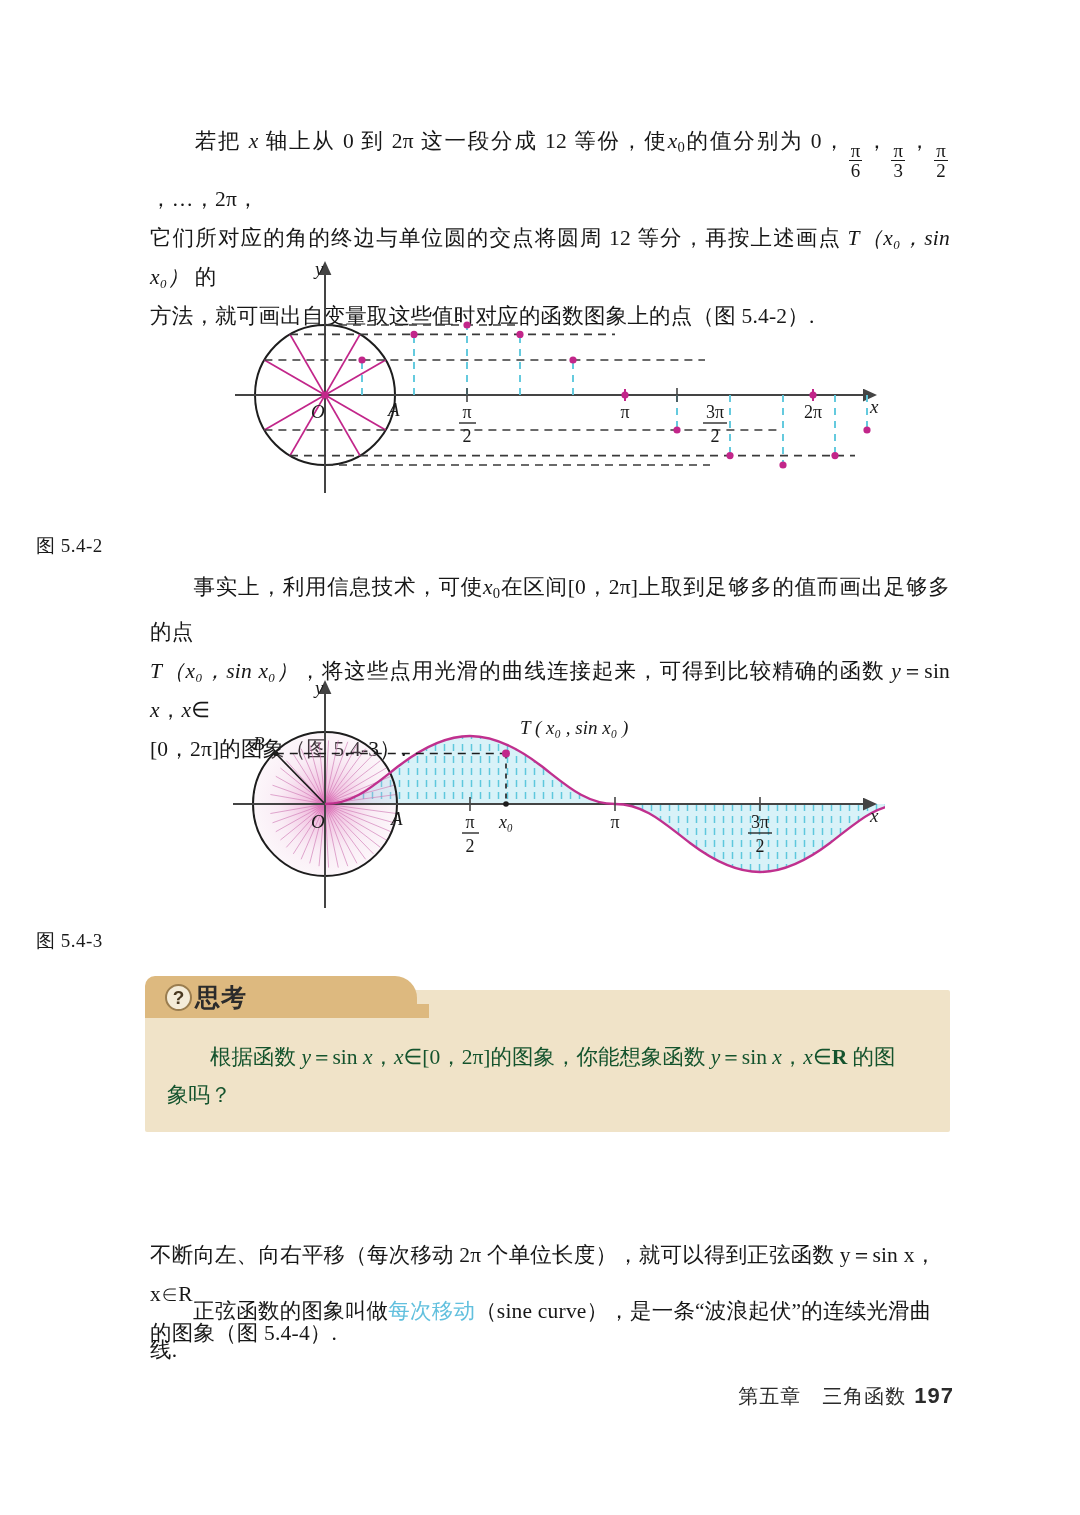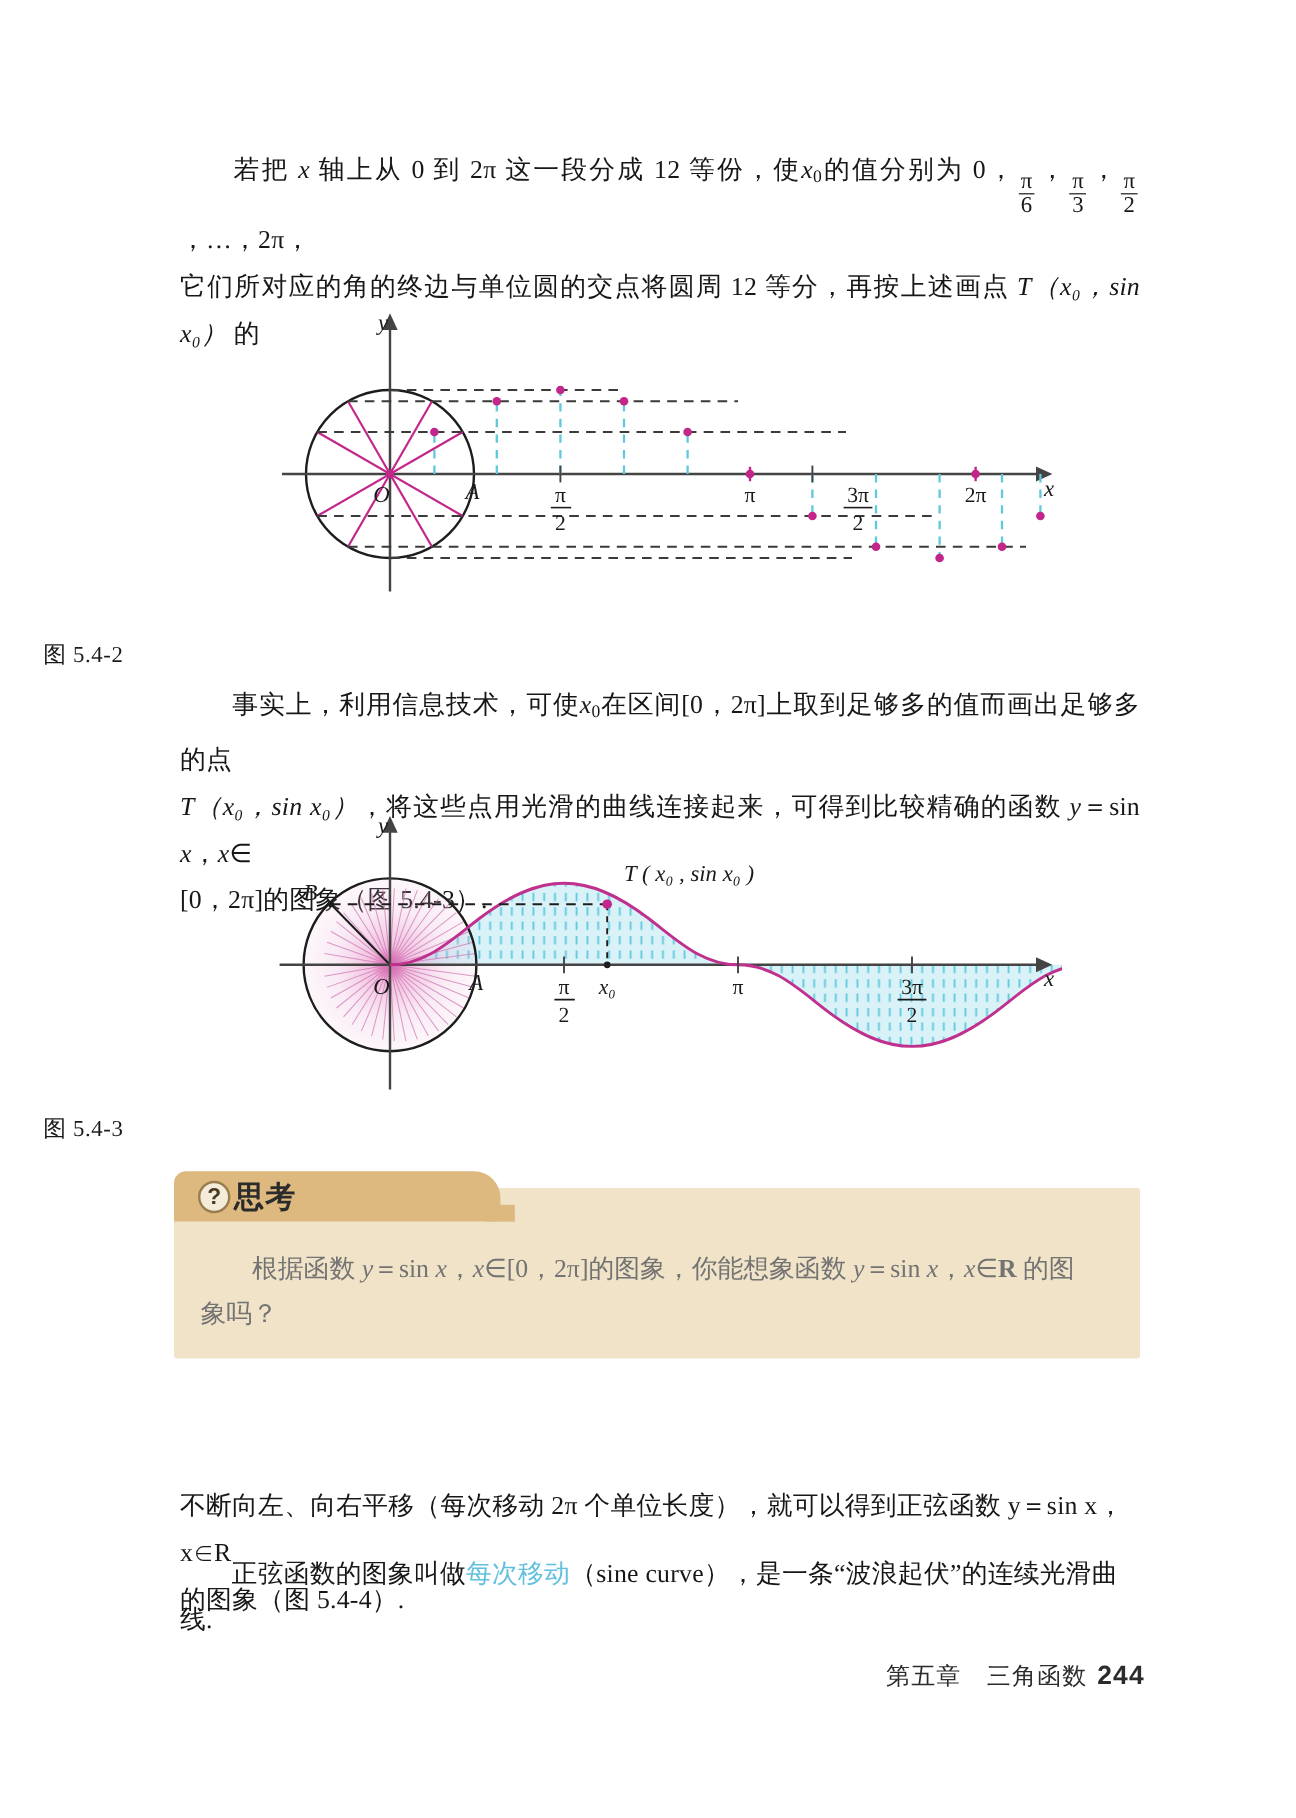--- a/index.html
+++ b/index.html
@@ -77,21 +77,21 @@
     line-height:1; flex:0 0 auto;
   }
   .think-title {
     margin-left:3px; font-size:25px; font-weight:bold;
     color:#2b2b2b; font-family:"Liberation Sans", sans-serif;
     letter-spacing:1px;
   }
   .think-body {
     position:absolute; left:22px; top:48px; width:760px;
     font-size:21.5px; line-height:38px; text-align:justify;
-    color:#737373; font-family:"Liberation Serif", serif;
+    color:#14532d; font-family:"Liberation Serif", serif;
   }
   .think-body .indent { display:inline-block; width:43px; }
 
   
   .term { color:#62c0de; }
 
   
   .footer {
     position:absolute; right:126px; top:1383px;
     font-size:20px; color:#2b2b2b; letter-spacing:1px;
@@ -110,21 +110,21 @@
   <div class="para" style="top:122px;">
     <span class="indent"></span><span>若把 </span><span class="mathi">x</span><span> 轴上从 0 到 2π 这一段分成 12 等份，使</span><span class="mathi">x</span><sub>0</sub><span>的值分别为 0，</span><span class="frac">
         <span class="num">π</span>
         <span class="den">6</span>
       </span>，<span class="frac">
         <span class="num">π</span>
         <span class="den">3</span>
       </span>，<span class="frac">
         <span class="num">π</span>
         <span class="den">2</span>
-      </span><span>，…，2π，</span><br><span>它们所对应的角的终边与单位圆的交点将圆周 12 等分，再按上述画点 </span><span class="mathi">T</span><span class="mathi">（x₀，sin x₀）</span><span> 的</span><br>
+      </span><span>，…，2π，</span><br><span>它们所对应的角的终边与单位圆的交点将圆周 12 等分，再按上述画点 </span><span class="mathi">T</span><span class="mathi">（x₀，sin x₀）</span><span> 的</span><br><span>方法，就可画出自变量取这些值时对应的函数图象上的点（图 5.4-2）.</span>
   </div>
 
   <div class="figure" style="left:215px; top:255px; width:670px; height:255px;">
     <svg width="670" height="255" viewBox="0 0 670 255">
       <defs>
         <marker id="arrHead" markerWidth="9" markerHeight="9" refX="1" refY="3.2" orient="auto">
           <path d="M0,0 L7,3.2 L0,6.4 z" fill="#444"></path>
         </marker>
       </defs>
 
@@ -365,16 +365,16 @@
 
   <div class="para" style="top:1158px; text-align:left;">
     <span class="indent"></span><br><br><span>不断向左、向右平移（每次移动 2π 个单位长度），就可以得到正弦函数 y＝sin x，x∈R</span><br><span>的图象（图 5.4-4）.</span>
   </div>
 
   <div class="para" style="top:1292px; text-align:left;">
     <span class="indent"></span><span>正弦函数的图象叫做</span><span class="term">每次移动</span><span>（sine curve），是一条“波浪起伏”的连续光滑曲线.</span>
   </div>
 
   <div class="footer">
-    <span>第五章　三角函数</span><span class="pageno">244</span>
+    <span>第五章　三角函数</span><span class="pageno">197</span>
   </div>
 
 </div>
 
 </body></html>

